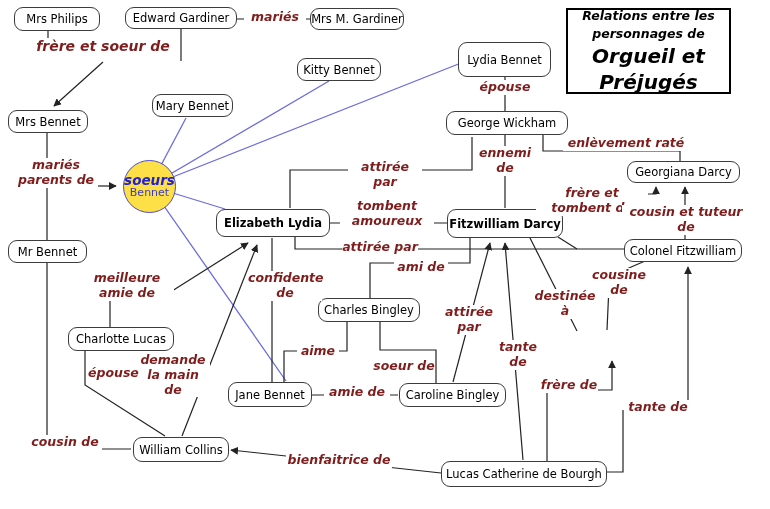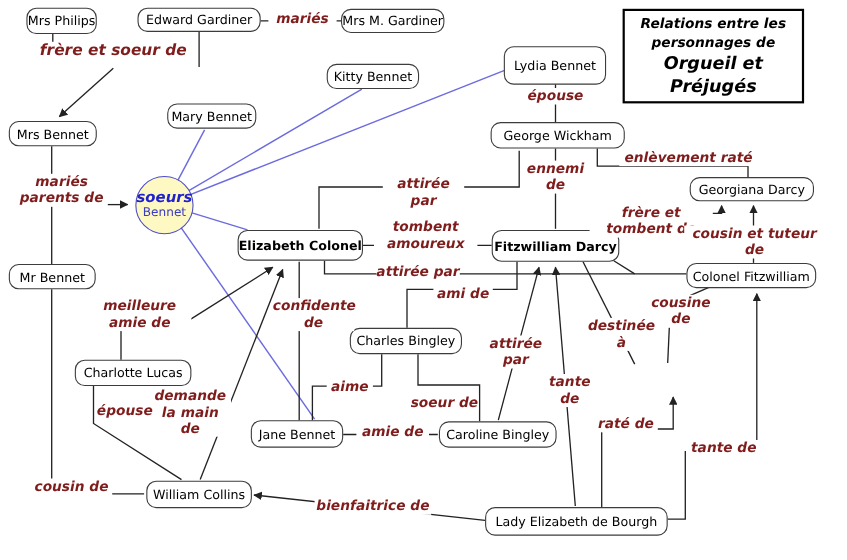--- a/index.html
+++ b/index.html
@@ -8,30 +8,30 @@
   .edges{position:absolute;left:0;top:0;z-index:1;}
   .node{position:absolute;z-index:2;display:flex;align-items:center;justify-content:center;
         background:#fff;border:1.4px solid #3c3c3c;border-radius:9px;
         font-size:11.5px;color:#000;white-space:nowrap;box-sizing:border-box;}
   .node.bold{font-weight:bold;}
   .elabel{position:absolute;z-index:2;background:#fff;color:#7f1d1d;
           font-style:italic;font-weight:bold;font-size:12.5px;line-height:1.18;
           text-align:center;white-space:pre-line;}
   .elabel.lg{font-size:14px;}
   .hub{position:absolute;left:123px;top:160px;width:53px;height:53px;z-index:2;
-       background:#fef9c3;border:1.6px solid #4d4dc9;border-radius:50%;
+       background:#fde047;border:1.6px solid #4d4dc9;border-radius:50%;
        display:flex;flex-direction:column;align-items:center;justify-content:center;box-sizing:border-box;}
   .hub .l1{font-style:italic;font-weight:bold;font-size:13.5px;color:#2121cd;line-height:1;}
   .hub .l2{font-size:11px;color:#3c3cc0;line-height:1.1;}
   .title-box{position:absolute;left:566px;top:8px;width:165px;height:86px;z-index:2;
              background:#fff;border:2.6px solid #000;box-sizing:border-box;
              display:flex;flex-direction:column;align-items:center;justify-content:center;
              font-style:italic;font-weight:bold;text-align:center;}
   .title-box .t1{font-size:12.5px;line-height:1.45;}
-  .title-box .t3{font-size:16px;line-height:1.3;}
+  .title-box .t3{font-size:20px;line-height:1.3;}
 </style>
 </head>
 <body>
 
 <div class="canvas">
 
   <svg class="edges" width="770" height="509" viewBox="0 0 770 509">
     <defs>
       <marker id="arr" viewBox="0 0 10 10" refX="9" refY="5" markerWidth="6.5" markerHeight="6.5" orient="auto">
         <path d="M0,0 L10,5 L0,10 z" fill="#222222"></path>
@@ -75,39 +75,39 @@
       <path d="M272 382 V238"></path>
       <path d="M347 322 V351 H284 V382"></path>
       <path d="M380 322 V350 H436 V383"></path>
       <path d="M312 395 H398"></path>
       <path d="M547 461 V390 H612 V361" marker-end="url(#arr)"></path>
       <path d="M607 472 H623 V410"></path>
       <path d="M688 408 V267" marker-end="url(#arr)"></path>
     </g>
   </svg>
 
-  <div class="node" style="left:24px;top:7px;width:64px;height:24px">Mrs Philips</div>
+  <div class="node" style="left:14px;top:7px;width:86px;height:24px">Mrs Philips</div>
   <div class="node" style="left:125px;top:7px;width:112px;height:22px">Edward Gardiner</div>
   <div class="node" style="left:310px;top:8px;width:94px;height:22px">Mrs M. Gardiner</div>
   <div class="node" style="left:297px;top:58px;width:84px;height:23px">Kitty Bennet</div>
   <div class="node" style="left:458px;top:42px;width:93px;height:35px">Lydia Bennet</div>
   <div class="node" style="left:152px;top:94px;width:81px;height:23px">Mary Bennet</div>
   <div class="node" style="left:8px;top:110px;width:80px;height:23px">Mrs Bennet</div>
   <div class="node" style="left:446px;top:111px;width:122px;height:24px">George Wickham</div>
   <div class="node" style="left:627px;top:161px;width:113px;height:22px">Georgiana Darcy</div>
-  <div class="node bold" style="left:216px;top:209px;width:114px;height:28px">Elizabeth Colonel</div>
+  <div class="node bold" style="left:216px;top:209px;width:114px;height:28px">Elizabeth Lydia</div>
   <div class="node bold" style="left:447px;top:209px;width:116px;height:29px">Fitzwilliam Darcy</div>
   <div class="node" style="left:8px;top:240px;width:79px;height:23px">Mr Bennet</div>
   <div class="node" style="left:624px;top:239px;width:118px;height:23px">Colonel Fitzwilliam</div>
   <div class="node" style="left:68px;top:327px;width:106px;height:24px">Charlotte Lucas</div>
   <div class="node" style="left:318px;top:298px;width:102px;height:24px">Charles Bingley</div>
   <div class="node" style="left:228px;top:382px;width:84px;height:25px">Jane Bennet</div>
   <div class="node" style="left:399px;top:383px;width:107px;height:24px">Caroline Bingley</div>
   <div class="node" style="left:133px;top:437px;width:96px;height:25px">William Collins</div>
-  <div class="node" style="left:441px;top:461px;width:166px;height:26px">Lady Elizabeth de Bourgh</div>
+  <div class="node" style="left:441px;top:461px;width:166px;height:26px">Lucas Catherine de Bourgh</div>
 
   <div class="hub">
     <span class="l1">soeurs</span>
     <span class="l2">Bennet</span>
   </div>
 
   <div class="elabel" style="left:244px;top:10px;width:62px;">mariés</div>
   <div class="elabel lg" style="left:36px;top:38px;width:134px;">frère et soeur de</div>
   <div class="elabel" style="left:477px;top:80px;width:56px;">épouse</div>
   <div class="elabel" style="left:563px;top:136px;width:126px;">enlèvement raté</div>
@@ -130,21 +130,21 @@
   <div class="elabel" style="left:432px;top:305px;width:74px;">attirée par</div>
   <div class="elabel" style="left:530px;top:289px;width:70px;">destinée à</div>
   <div class="elabel" style="left:489px;top:340px;width:58px;">tante de</div>
   <div class="elabel" style="left:373px;top:347px;width:62px;margin-top:12px;">soeur de</div>
   <div class="elabel" style="left:297px;top:344px;width:42px;">aime</div>
   <div class="elabel" style="left:136px;top:353px;width:74px;">demande
 la main
 de</div>
   <div class="elabel" style="left:88px;top:366px;width:50px;">épouse</div>
   <div class="elabel" style="left:324px;top:385px;width:66px;">amie de</div>
-  <div class="elabel" style="left:540px;top:378px;width:58px;">raté de</div>
+  <div class="elabel" style="left:540px;top:378px;width:58px;">frère de</div>
   <div class="elabel" style="left:626px;top:400px;width:64px;">tante de</div>
   <div class="elabel" style="left:28px;top:435px;width:74px;">cousin de</div>
   <div class="elabel" style="left:286px;top:453px;width:106px;">bienfaitrice de</div>
 
   <div class="title-box">
     <span class="t1">Relations entre les</span>
     <span class="t1">personnages de</span>
     <span class="t3">Orgueil et Préjugés</span>
   </div>
 

